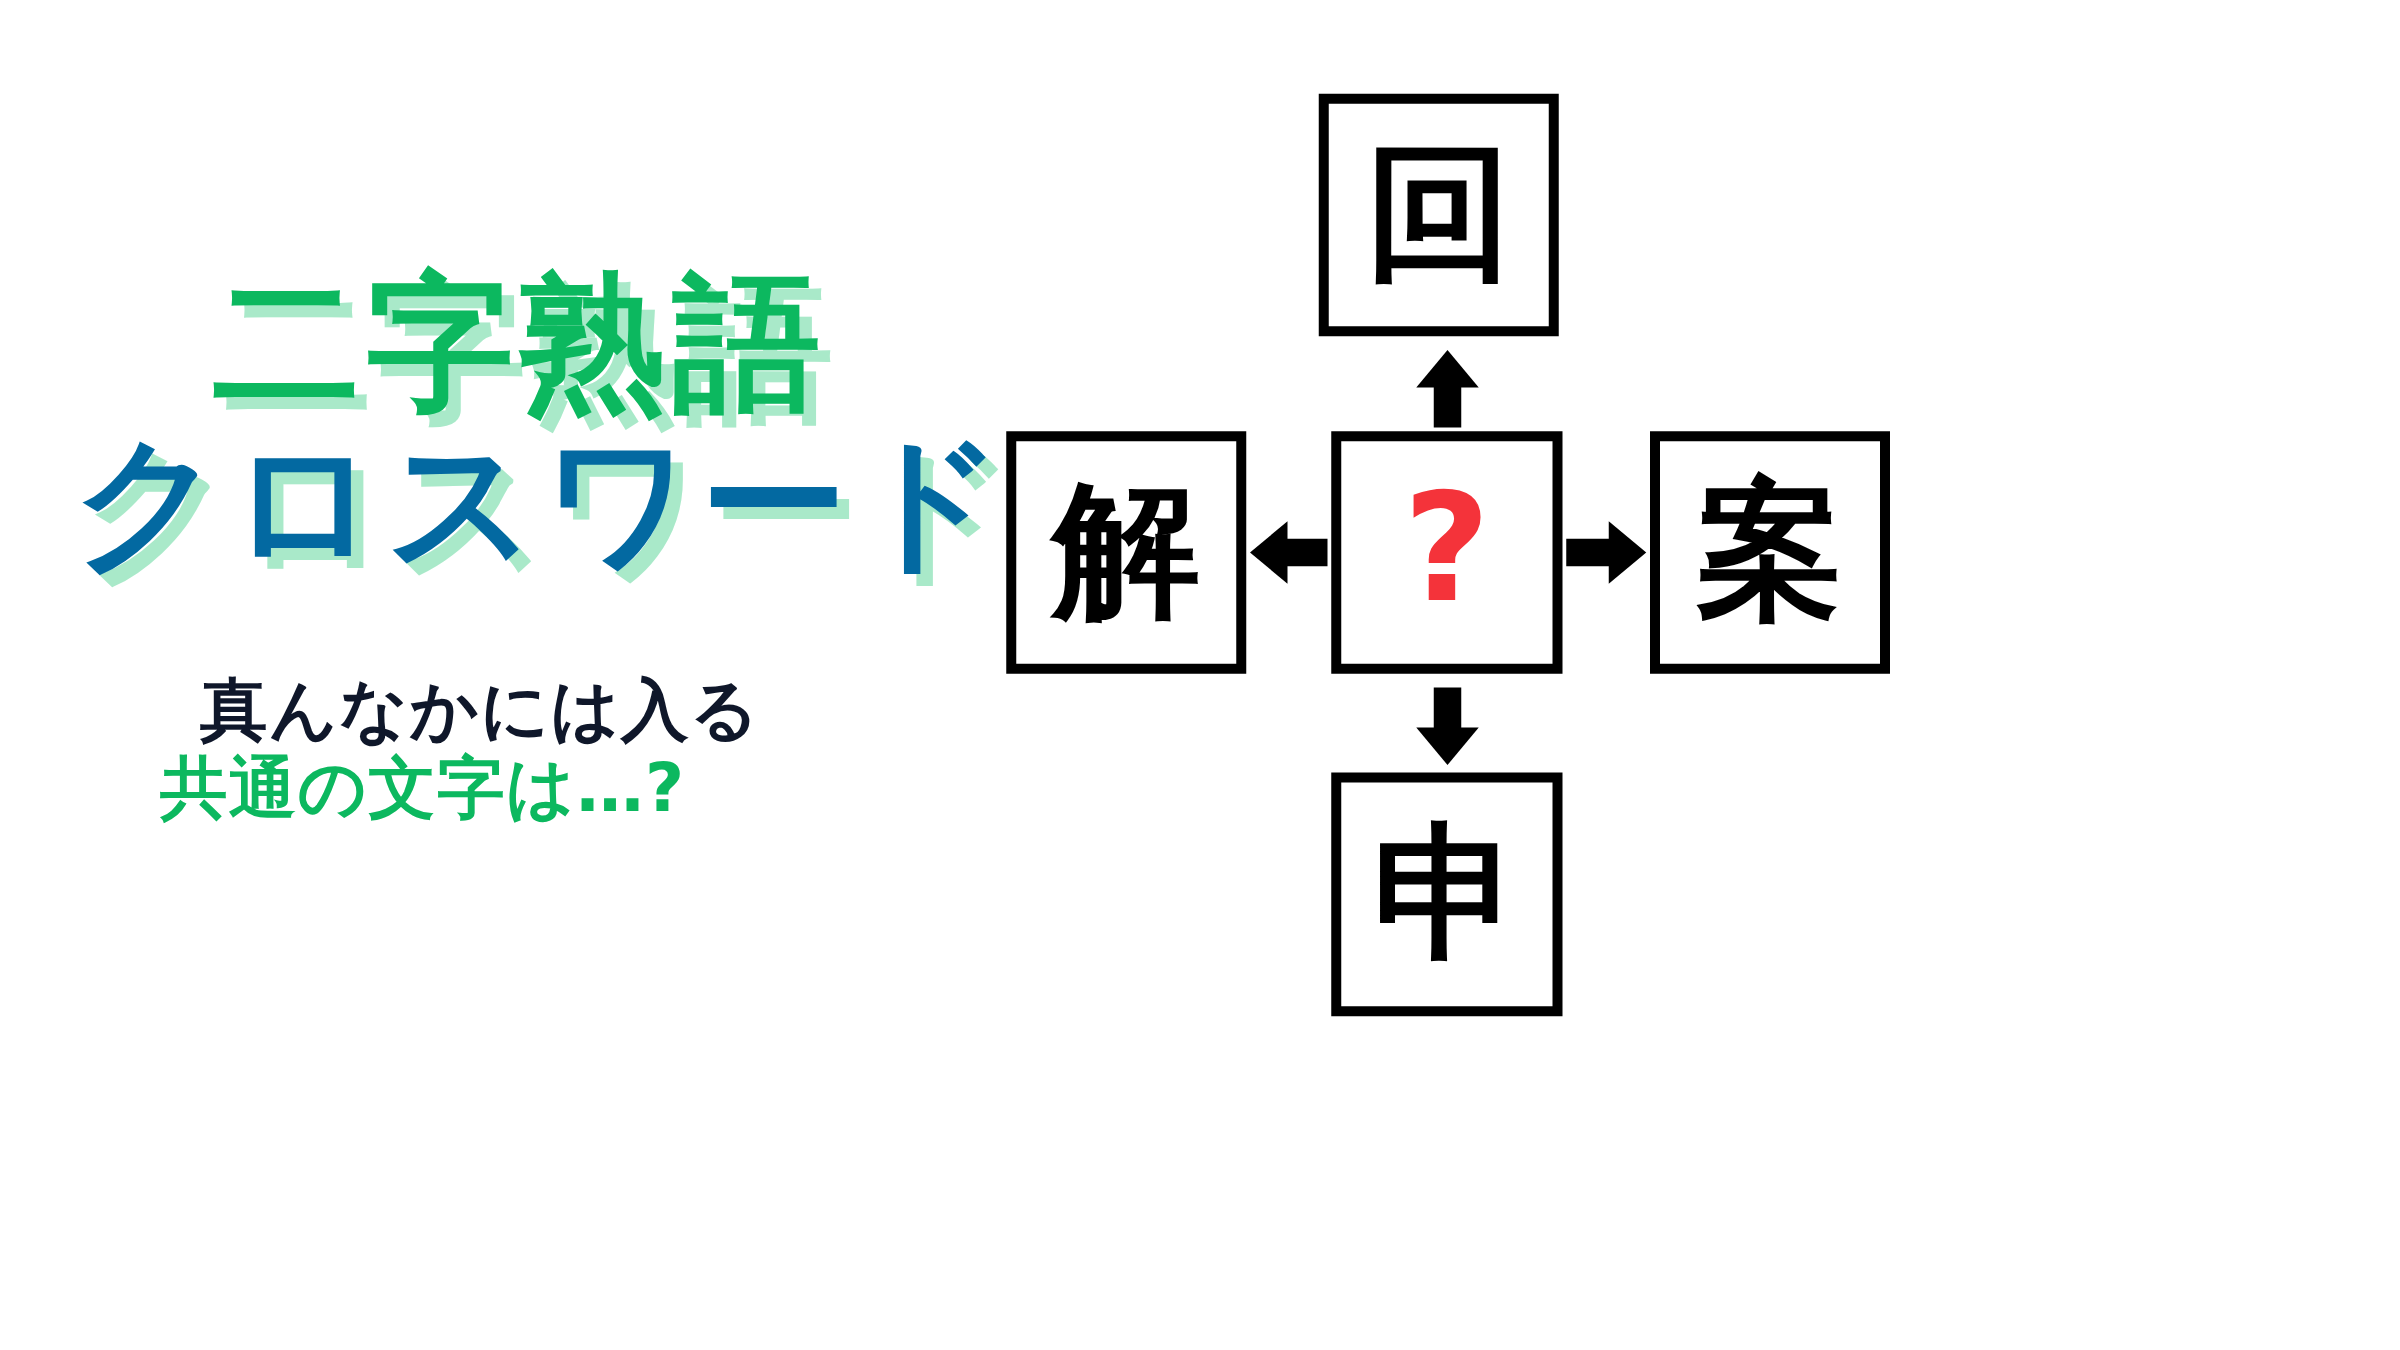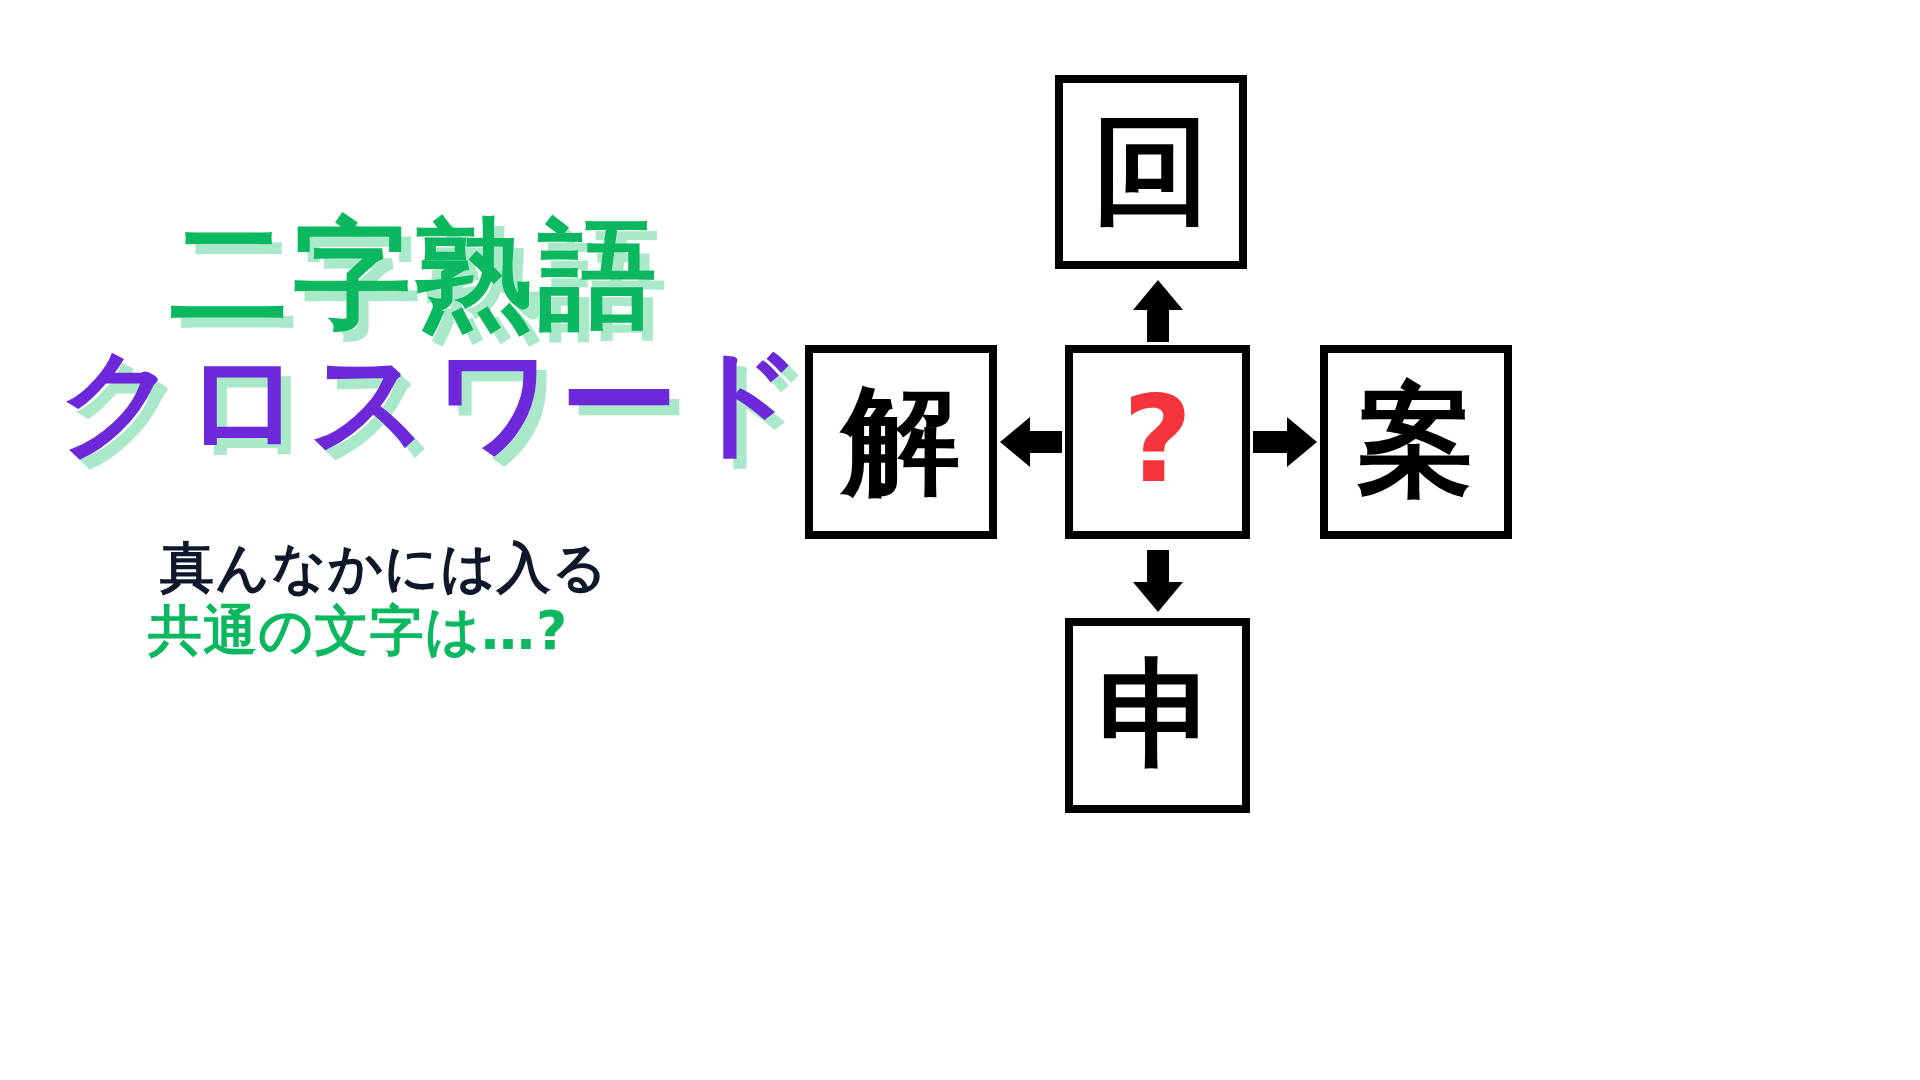--- a/index.html
+++ b/index.html
@@ -54,21 +54,21 @@
   .subtitle-line {
     position: absolute;
     color: #0cb85f;
     font-weight: bold;
     white-space: nowrap;
     line-height: 1;
     letter-spacing: 0.02em;
     font-size: 54px;
   }
   #subtitle-line-1 { left: 160px; top: 541px; }
-  #subtitle-line-2 { left: 148px; top: 604px; }
+  #subtitle-line-2 { left: 128px; top: 604px; }
 
   
   #crossword {
     position: absolute;
     left: 790px;
     top: 40px;
     width: 1130px;
     height: 1000px;
   }
 
@@ -156,21 +156,21 @@
 </style>
 </head>
 <body>
 
 <div id="stage">
 
   <div id="left-panel">
 
     <div class="title-line" id="title-line-1" style="color: rgb(12, 184, 95); text-shadow: rgb(169, 233, 201) 10px 10px 0px;">二字熟語</div>
 
-    <div class="title-line" id="title-line-2" style="color: #6d28d9; text-shadow: rgb(169, 233, 201) 10px 10px 0px;">クロスワード</div>
+    <div class="title-line" id="title-line-2" style="color: #0369a1; text-shadow: rgb(169, 233, 201) 10px 10px 0px;">クロスワード</div>
 
     <div class="subtitle-line" id="subtitle-line-1" style="color: #0f172a;">真んなかには入る</div>
 
     <div class="subtitle-line" id="subtitle-line-2" style="color: rgb(12, 184, 95);">共通の文字は…?</div>
 
   </div>
 
   <div id="crossword">
 
     <div class="cell" id="cell-top">

